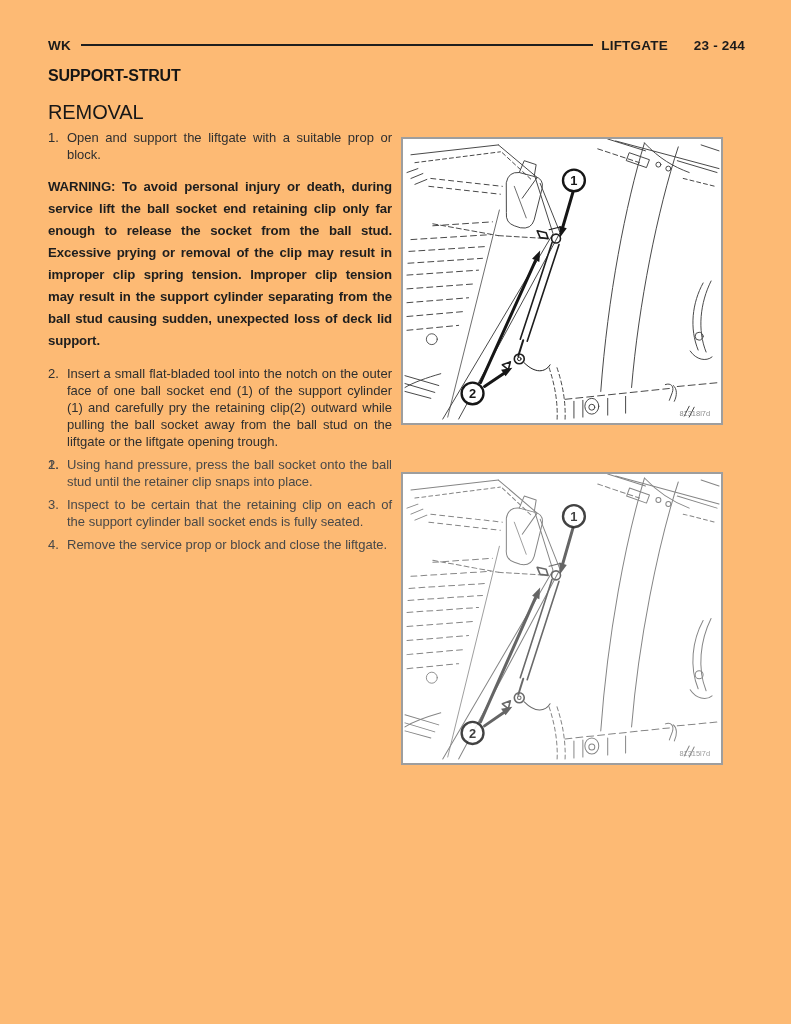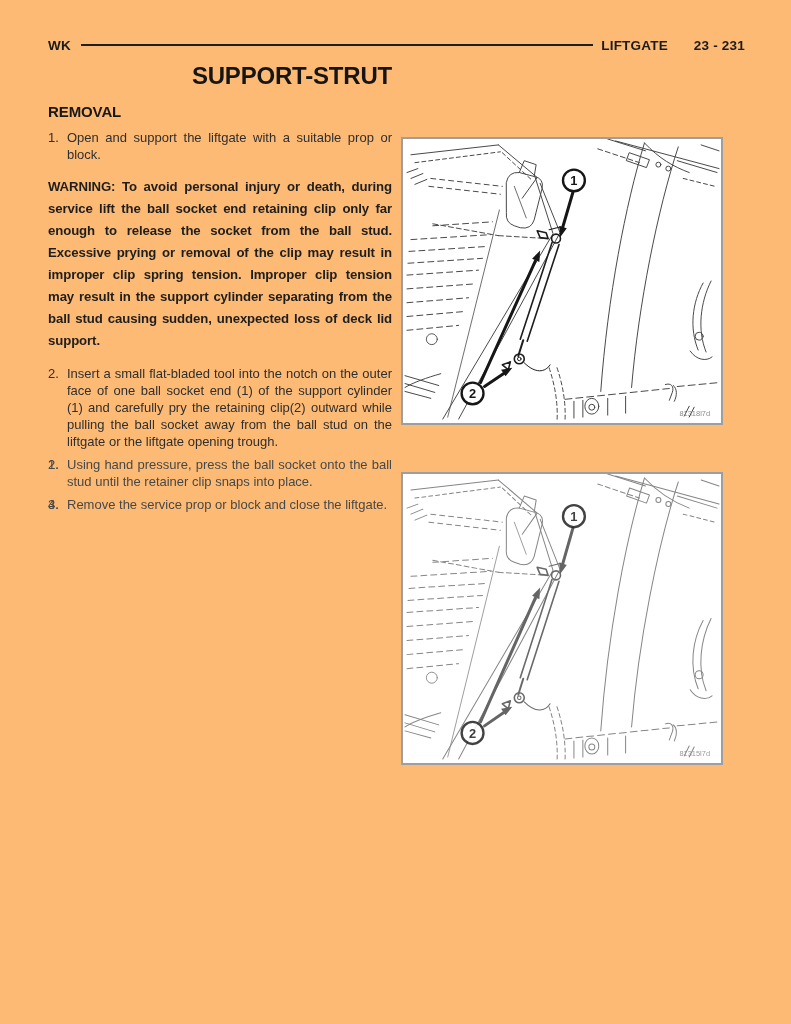--- a/index.html
+++ b/index.html
@@ -19,25 +19,25 @@
     font-size:13.5px;font-weight:bold;color:#1b1b1b;letter-spacing:.2px;
   }
   .hdr-rule{flex:1;height:2px;background:#1f1f1f;margin:0 8px 0 10px;}
   .hdr-section{margin-right:26px;}
   
   .col{
     position:absolute;left:48px;top:64px;width:344px;
   }
   h1.title{
     margin:0 0 0 0;
-    font-size:24px;line-height:24px;font-weight:bold;color:#151515;letter-spacing:-.2px;text-align:right;
+    font-size:16px;line-height:24px;font-weight:bold;color:#151515;letter-spacing:-.2px;
   }
   h2.sec{
     margin:15px 0 8px 0;
-    font-size:15px;line-height:18px;font-weight:bold;color:#171717;letter-spacing:-.1px;
+    font-size:20px;line-height:18px;font-weight:normal;color:#171717;letter-spacing:-.1px;
   }
   .step{
     position:relative;padding-left:19px;margin:0 0 6px 0;
     font-size:13px;line-height:17px;text-align:justify;
   }
   .step .num{position:absolute;left:0;top:0;}
   .warning{
     margin:13px 0 13px 0;
     font-size:13.2px;line-height:22px;font-weight:bold;color:#1e1e1e;
     text-align:justify;letter-spacing:-.1px;
@@ -155,21 +155,21 @@
     </g>
   </defs>
 </svg>
 
 <div class="page">
 
   <div class="hdr">
     <span>WK</span>
     <span class="hdr-rule"></span>
     <span class="hdr-section">LIFTGATE</span>
-    <span>23 - 231</span>
+    <span>23 - 244</span>
   </div>
 
   <div class="col">
     <h1 class="title">SUPPORT-STRUT</h1>
 
     <div class="removal">
       <h2 class="sec">REMOVAL</h2>
 
       <div class="step">
         <span class="num">1.</span>
@@ -188,20 +188,21 @@
 
       <div class="step">
         <span class="num">1.</span>
       </div>
       <div class="step">
         <span class="num">2.</span>
         <span>Using hand pressure, press the ball socket onto the ball stud until the retainer clip snaps into place.</span>
       </div>
       <div class="step">
         <span class="num">3.</span>
+        <span>Inspect to be certain that the retaining clip on each of the support cylinder ball socket ends is fully seated.</span>
       </div>
       <div class="step">
         <span class="num">4.</span>
         <span>Remove the service prop or block and close the liftgate.</span>
       </div>
     </div>
   </div>
 
   <div class="fig fig-top">
     <svg viewBox="0 0 320 288" preserveAspectRatio="none" xmlns="http://www.w3.org/2000/svg" xmlns:xlink="http://www.w3.org/1999/xlink">

